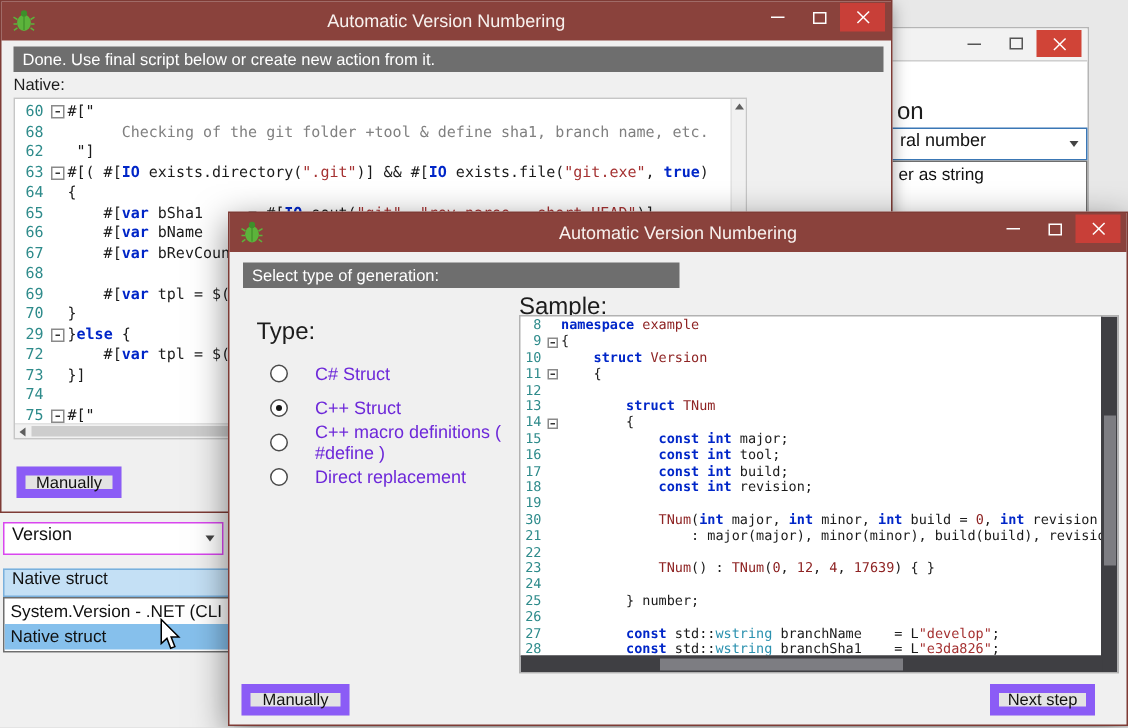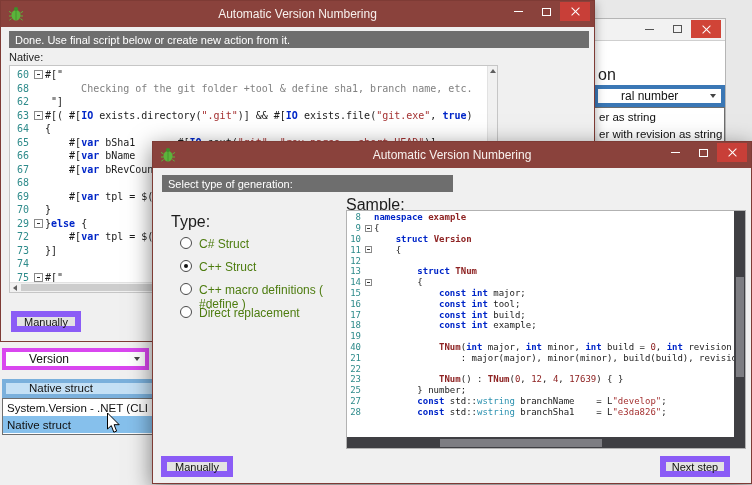--- a/index.html
+++ b/index.html
@@ -55,21 +55,21 @@
   .ed1 .fold{width:13px}
   .ed2{--lh:10.8px;font-family:"DejaVu Sans Mono",monospace;font-size:9px}
   .ed2 .lines{padding-top:1px}
   .ed2 .ln{width:16px;padding-right:2px}
   .ed2 .fold{width:11px}
   .ed2 .foldbox{width:7px;height:7px}
   .ed2 .foldbox::after{top:2px;left:1px;right:1px}
   .tk-k{color:var(--kw);font-weight:bold}
   .tk-s{color:var(--str)}
   .tk-c{color:var(--cm)}
-  .tk-t{color:var(--ty);font-weight:bold}
+  .tk-t{color:var(--ty);font-weight:normal}
   .tk-n{color:var(--numc)}
   .tk-y{color:var(--cls)}
   .tk-p{color:#1b1b1b}
 
   
   .vsb,.hsb{position:absolute;background:#f1f1f1}
   .vsb{top:0;right:0;bottom:10px;width:10px;border-left:1px solid #e2e2e2}
   .hsb{left:0;bottom:0;height:10px;border-top:1px solid #e2e2e2}
   .sthumb{position:absolute;background:#cdcdcd}
   .vsb .sthumb{left:1px;right:1px}
@@ -82,27 +82,27 @@
   .sarr.lt::after{content:"";border-top:3px solid transparent;border-bottom:3px solid transparent;border-right:4px solid #5f5f5f}
   .sarr.rt::after{content:"";border-top:3px solid transparent;border-bottom:3px solid transparent;border-left:4px solid #5f5f5f}
 
   
   .vsb.dark,.hsb.dark{background:#3f3f43;border-color:#3f3f43}
   .vsb.dark{bottom:0;width:11px}
   .hsb.dark{right:11px;height:11px}
   .vsb.dark .sthumb,.hsb.dark .sthumb{background:#7d7d82}
 
   
-  .radio-row{display:flex;align-items:flex-start;gap:7px;height:23px;font-size:12px;color:#4d7c0f}
+  .radio-row{display:flex;align-items:center;gap:18px;height:23px;font-size:12px;color:#6d28d9}
   .rb{flex:none;width:12px;height:12px;border:1px solid #4a4a4a;border-radius:50%;background:#fff;position:relative}
   .rb.on::after{content:"";position:absolute;left:3px;top:3px;width:4px;height:4px;border-radius:50%;background:#151515}
 
   
-  .combo{position:absolute;background:#fff;border:4px solid #d946ef;font-size:12px;color:#111;
-         display:flex;align-items:flex-end;padding-left:23px}
+  .combo{position:absolute;background:#fff;border:1px solid #d946ef;font-size:12px;color:#111;
+         display:flex;align-items:flex-start;padding-left:5px}
   .combo .arrow{position:absolute;right:5px;top:50%;margin-top:-2px;width:0;height:0;
                 border-left:3.5px solid transparent;border-right:3.5px solid transparent;border-top:4px solid #444}
   .combo.focused{border-color:var(--focusblue)}
   .combo.selected{background:var(--selblue);border-color:#7ab0dc}
   .listbox{position:absolute;background:#fff;border:1px solid #6e6e6e;overflow:hidden}
   .li{height:17px;font-size:11.5px;color:#111;display:flex;align-items:center;padding-left:4px;white-space:nowrap}
   .li.hover{background:var(--hovblue)}
 
   .cursor{position:absolute;z-index:9;pointer-events:none}
 </style>
@@ -125,21 +125,20 @@
           </div>
       </div>
     </div>
     <div class="lbl lbl12 abs" style="left:4px;top:47px">on</div>
     <div class="combo focused abs" style="left:0;top:66px;width:131px;height:22px">
       <span>ral number</span>
       <span class="arrow"></span>
     </div>
     <div class="listbox abs" style="left:0;top:88px;width:131px;height:93px">
         <div class="li ">er as string</div>
-        <div class="li ">er with revision as string</div>
       </div>
   </div>
 
   <div class="win" style="left:0;top:0;width:595px;height:342px;border:1px solid var(--tbborder);box-shadow:0 3px 10px rgba(0,0,0,.35);z-index:2">
     <div class="tb">
       <svg class="appicon" viewBox="0 0 16 16">
         <ellipse cx="8" cy="9.2" rx="4.6" ry="5.4" fill="#5cb33b"></ellipse>
         <circle cx="8" cy="3" r="2.1" fill="#3e8f2a"></circle>
         <line x1="3.6" y1="7" x2="1" y2="5.4" stroke="#5cb33b" stroke-width="1"></line>
         <line x1="3.6" y1="10" x2="1" y2="10" stroke="#5cb33b" stroke-width="1"></line>
@@ -388,51 +387,61 @@
             <span class="code"><span class="tk-p">            </span><span class="tk-k">const</span><span class="tk-p"> </span><span class="tk-k">int</span><span class="tk-p"> tool;</span></span>
           </div>
           <div class="cl">
             <span class="ln">17</span>
             <span class="fold"></span>
             <span class="code"><span class="tk-p">            </span><span class="tk-k">const</span><span class="tk-p"> </span><span class="tk-k">int</span><span class="tk-p"> build;</span></span>
           </div>
           <div class="cl">
             <span class="ln">18</span>
             <span class="fold"></span>
-            <span class="code"><span class="tk-p">            </span><span class="tk-k">const</span><span class="tk-p"> </span><span class="tk-k">int</span><span class="tk-p"> example;</span></span>
+            <span class="code"><span class="tk-p">            </span><span class="tk-k">const</span><span class="tk-p"> </span><span class="tk-k">int</span><span class="tk-p"> revision;</span></span>
           </div>
           <div class="cl">
             <span class="ln">19</span>
             <span class="fold"></span>
             <span class="code"></span>
           </div>
           <div class="cl">
-            <span class="ln">40</span>
+            <span class="ln">30</span>
             <span class="fold"></span>
             <span class="code"><span class="tk-p">            </span><span class="tk-t">TNum</span><span class="tk-p">(</span><span class="tk-k">int</span><span class="tk-p"> major, </span><span class="tk-k">int</span><span class="tk-p"> minor, </span><span class="tk-k">int</span><span class="tk-p"> build = </span><span class="tk-n">0</span><span class="tk-p">, </span><span class="tk-k">int</span><span class="tk-p"> revision = </span></span>
           </div>
           <div class="cl">
             <span class="ln">21</span>
             <span class="fold"></span>
             <span class="code"><span class="tk-p">                : major(major), minor(minor), build(build), revision(revision)</span></span>
           </div>
           <div class="cl">
             <span class="ln">22</span>
             <span class="fold"></span>
             <span class="code"></span>
           </div>
           <div class="cl">
             <span class="ln">23</span>
             <span class="fold"></span>
             <span class="code"><span class="tk-p">            </span><span class="tk-t">TNum</span><span class="tk-p">() : </span><span class="tk-t">TNum</span><span class="tk-p">(</span><span class="tk-n">0</span><span class="tk-p">, </span><span class="tk-n">12</span><span class="tk-p">, </span><span class="tk-n">4</span><span class="tk-p">, </span><span class="tk-n">17639</span><span class="tk-p">) { }</span></span>
           </div>
           <div class="cl">
+            <span class="ln">24</span>
+            <span class="fold"></span>
+            <span class="code"></span>
+          </div>
+          <div class="cl">
             <span class="ln">25</span>
             <span class="fold"></span>
             <span class="code"><span class="tk-p">        } number;</span></span>
+          </div>
+          <div class="cl">
+            <span class="ln">26</span>
+            <span class="fold"></span>
+            <span class="code"></span>
           </div>
           <div class="cl">
             <span class="ln">27</span>
             <span class="fold"></span>
             <span class="code"><span class="tk-p">        </span><span class="tk-k">const</span><span class="tk-p"> std::</span><span class="tk-y">wstring</span><span class="tk-p"> branchName    = L</span><span class="tk-s">"develop"</span><span class="tk-p">;</span></span>
           </div>
           <div class="cl">
             <span class="ln">28</span>
             <span class="fold"></span>
             <span class="code"><span class="tk-p">        </span><span class="tk-k">const</span><span class="tk-p"> std::</span><span class="tk-y">wstring</span><span class="tk-p"> branchSha1    = L</span><span class="tk-s">"e3da826"</span><span class="tk-p">;</span></span>

